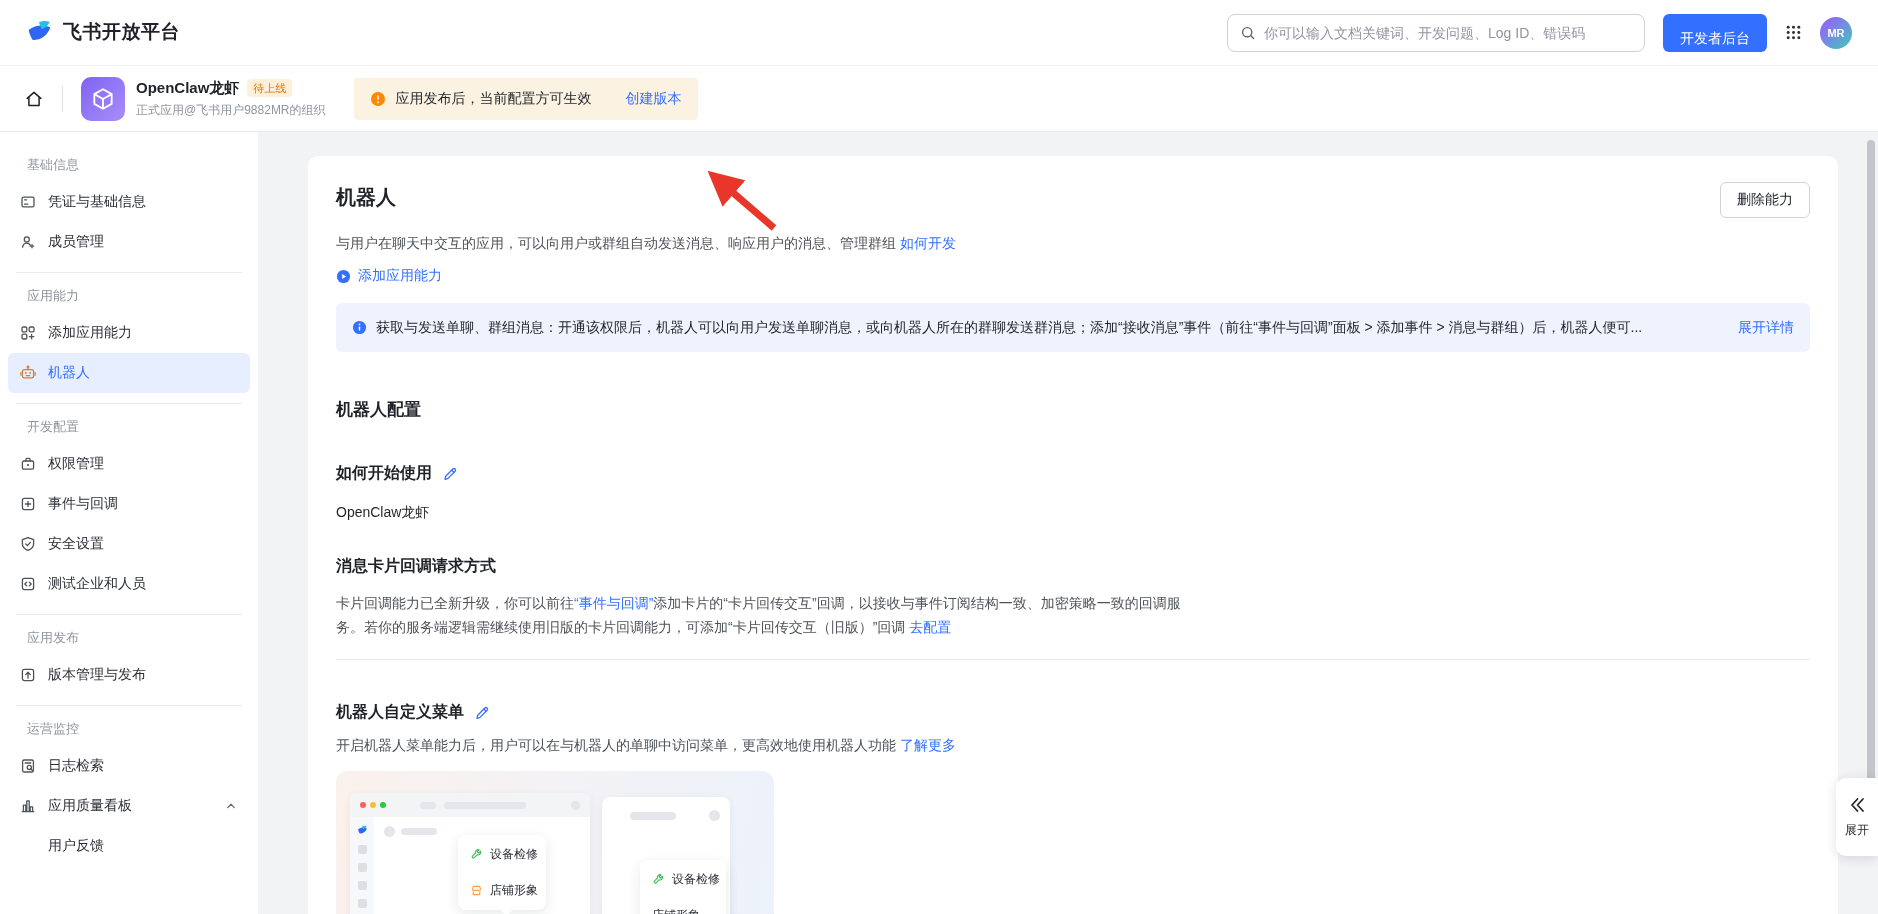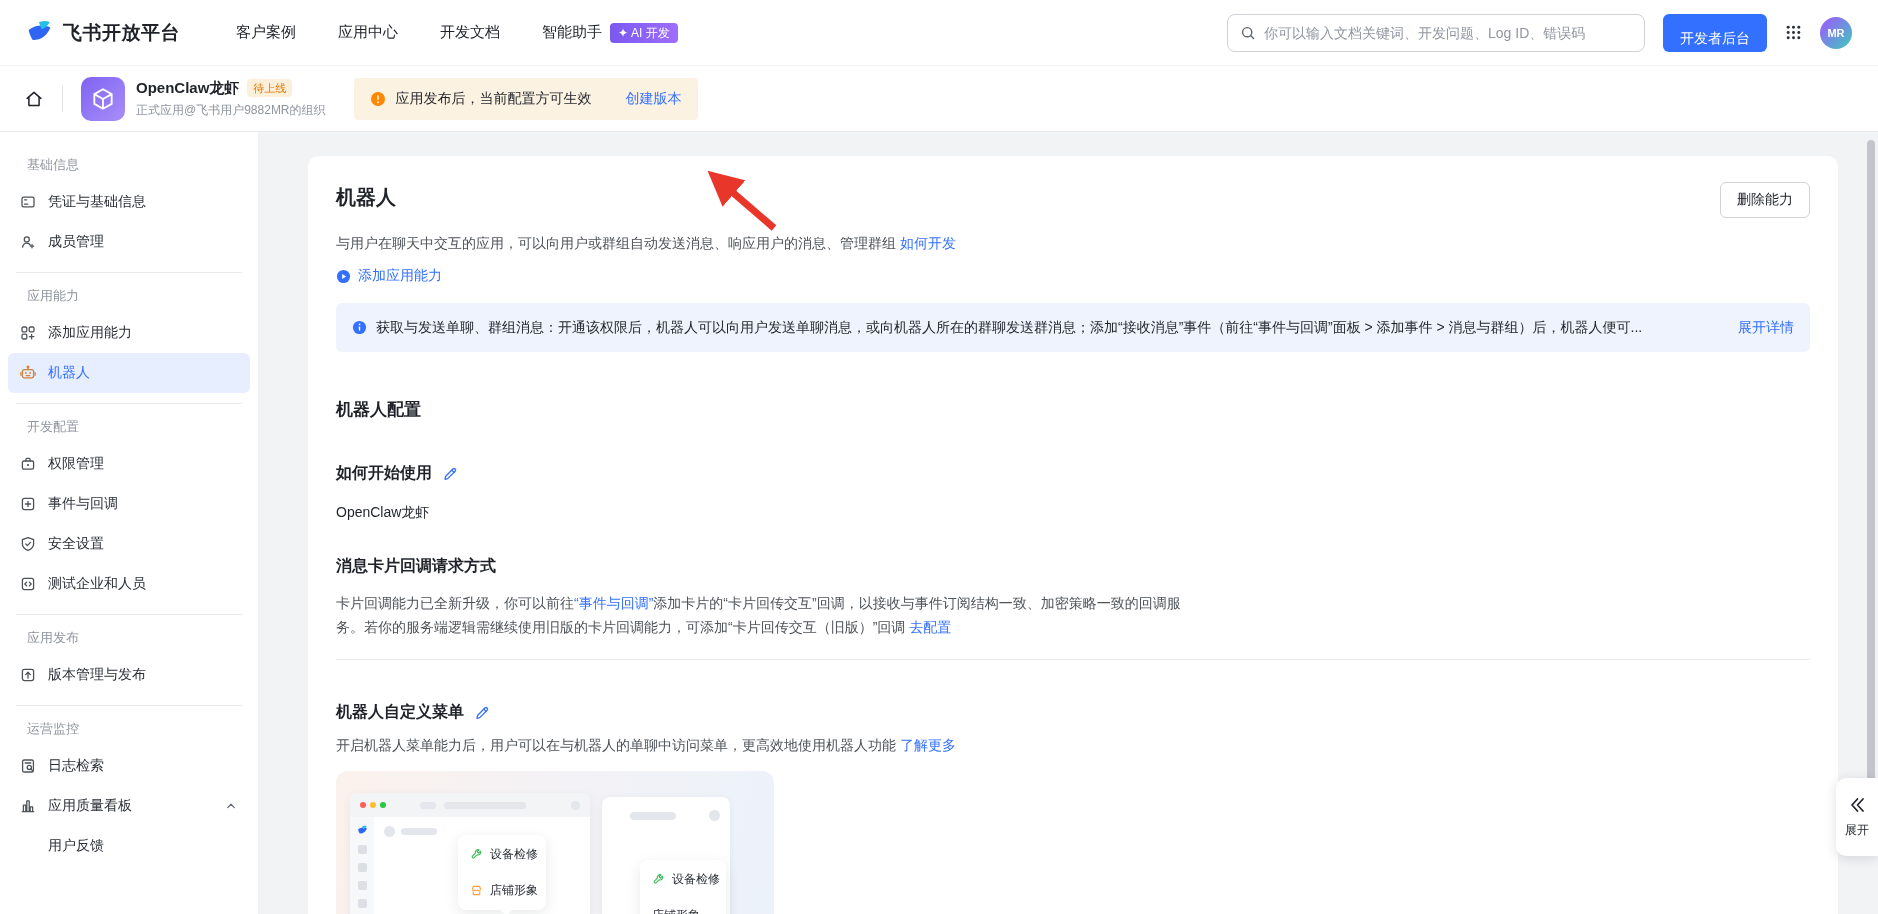--- a/index.html
+++ b/index.html
@@ -2,21 +2,21 @@
 <html><head>
 <meta charset="utf-8">
 <style>
   *{box-sizing:border-box;margin:0;padding:0}
   body{font-family:"Liberation Sans","DejaVu Sans",sans-serif;color:#1f2329;background:#e9eaec}
   .page{position:relative;width:1878px;height:914px;background:#f2f3f5;overflow:hidden}
   svg{display:block}
 
   
   .navbar{position:absolute;top:0;left:0;right:0;height:66px;background:#fff;border-bottom:1px solid #eef0f2;display:flex;align-items:center;padding:0 26px;z-index:30}
-  .brand{display:flex;align-items:center;gap:10px;cursor:pointer}
+  .brand{display:flex;align-items:flex-start;gap:10px;cursor:pointer}
   .brand-name{font-size:19px;font-weight:700;letter-spacing:.5px}
   .nav-menu{display:flex;gap:42px;margin-left:56px;font-size:15px}
   .nav-item{display:flex;align-items:center;gap:8px;cursor:pointer;color:#1f2329}
   .ai-badge{display:inline-flex;align-items:center;gap:3px;background:linear-gradient(90deg,#7b58f0,#9e6efc);color:#fff;font-size:12px;border-radius:4px;padding:2px 8px;line-height:16px}
   .nav-right{margin-left:auto;display:flex;align-items:center;gap:18px}
   .search-box{width:418px;height:38px;border:1px solid #cfd2d6;border-radius:8px;display:flex;align-items:center;gap:8px;padding:0 12px;background:#fff}
   .search-box input{border:none;outline:none;flex:1;font-size:14px;color:#1f2329;background:transparent}
   .search-box input::placeholder{color:#9095a0}
   .console-btn{height:38px;padding:16px 17px;background:#3370ff;color:#fff;border:none;border-radius:6px;font-size:14px;cursor:pointer;font-family:inherit}
   .grid-icon{cursor:pointer}
@@ -102,38 +102,20 @@
   <div class="navbar">
     <div class="brand">
       <span>
         <svg width="27" height="27" viewBox="0 0 26 26">
           <path d="M2.5 10.5c6.5-4.8 13.7-5.6 21-2.4-3.1 7.9-9.2 12.3-17 12.1-1.9-2.9-3.2-6.2-4-9.7z" fill="#2e65f5"></path>
           <path d="M12.5 3.2c3.3-1.6 6.9-1.7 10.4-.3-1.8 3.3-4.4 5.7-7.7 7-1.2-2.2-2.1-4.4-2.7-6.7z" fill="#25c0e8"></path>
         </svg>
       </span>
       <span class="brand-name">飞书开放平台</span>
     </div>
-    <div class="nav-menu">
-      <span class="nav-item">
-          <span>客户案例</span>
-        </span>
-      <span class="nav-item">
-          <span>应用中心</span>
-        </span>
-      <span class="nav-item">
-          <span>开发文档</span>
-        </span>
-      <span class="nav-item">
-        <span>智能助手</span>
-        <span class="ai-badge">
-            <span>✦</span>
-            <span>AI 开发</span>
-          </span>
-      </span>
-    </div>
     <div class="nav-right">
       <div class="search-box">
         <span>
           <svg width="16" height="16" viewBox="0 0 16 16" fill="none" stroke="#5f6671" stroke-width="1.4" stroke-linecap="round">
               <circle cx="7.2" cy="7.2" r="4.6"></circle>
               <path d="M10.6 10.6l3 3"></path>
             </svg>
         </span>
         <input placeholder="你可以输入文档关键词、开发问题、Log ID、错误码" style="">
       </div>

